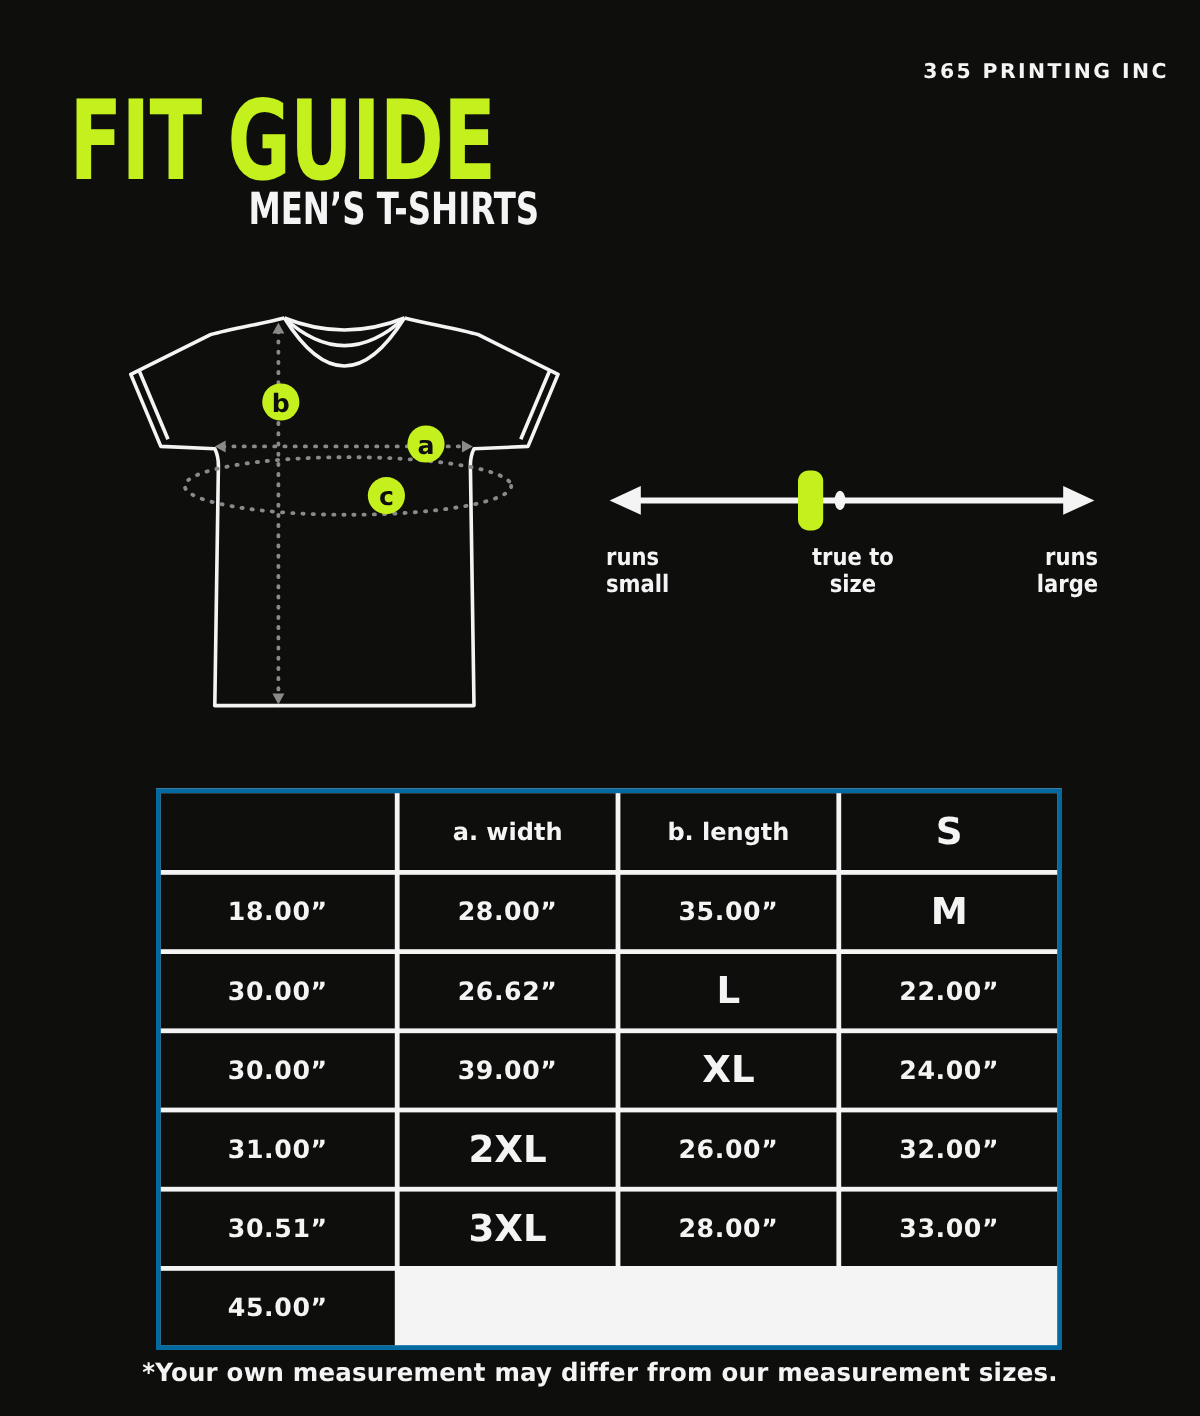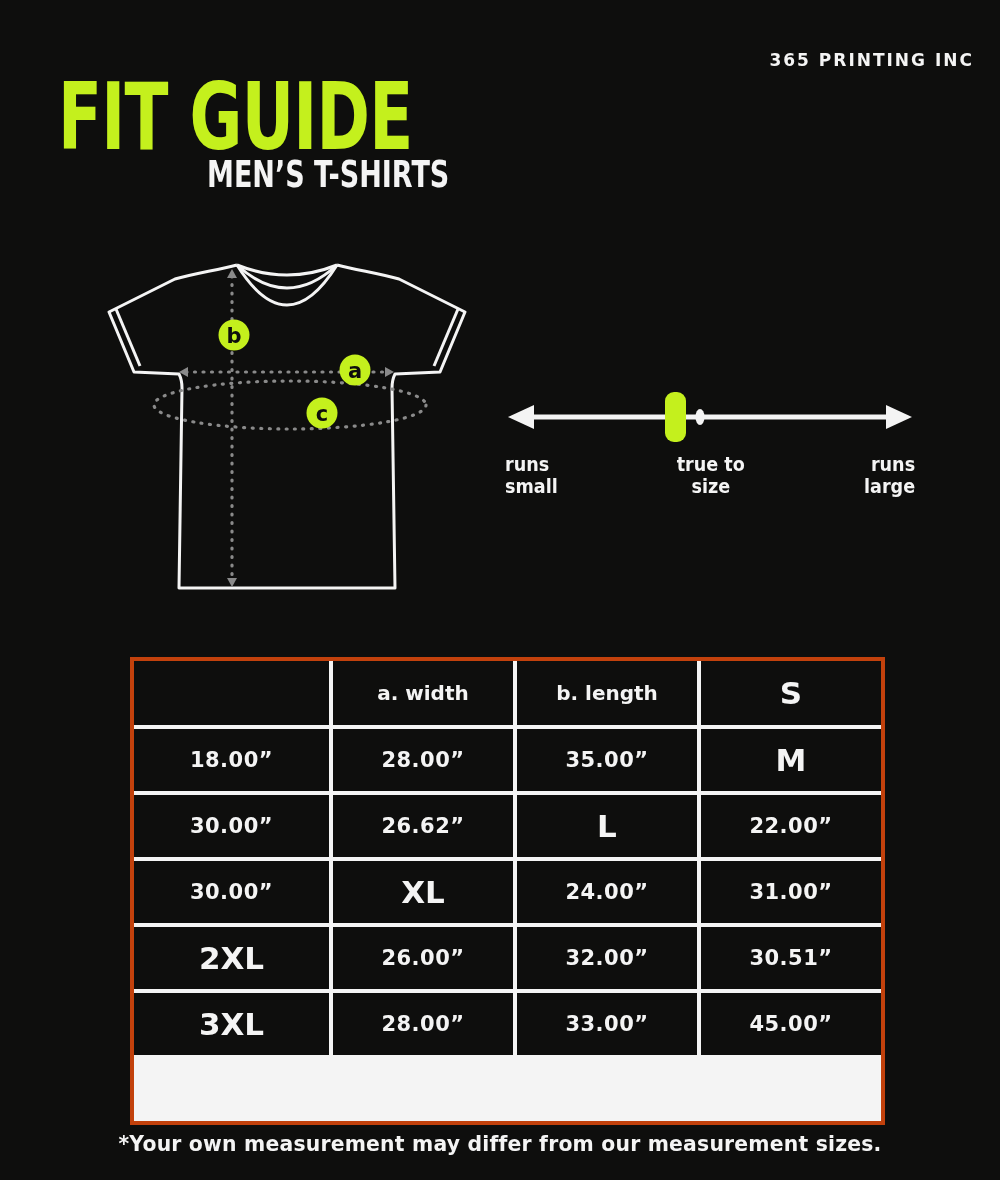--- a/index.html
+++ b/index.html
@@ -42,21 +42,21 @@
     font-size: 20px; font-weight: bold; line-height: 1.1; color: #f4f4f4;
     transform: scaleX(0.88); white-space: nowrap;
   }
   .scale-label.left  { text-align: left;  transform-origin: left top; }
   .scale-label.mid   { text-align: center; transform-origin: center top; }
   .scale-label.right { text-align: right; transform-origin: right top; }
 
   .size-table {
     position: absolute; left: 130px; top: 637px;
     width: 755px;
-    border: 4px solid #c2410c;
+    border: 4px solid #0369a1;
     background: #f4f4f4;
     display: grid;
     grid-template-columns: 195px 180px 180px 180px;
     grid-template-rows: 64px repeat(6, 62px);
     gap: 4px;
   }
   .cell {
     background: #0e0e0d;
     display: flex; align-items: center; justify-content: center;
     color: #f4f4f4; font-weight: bold;
@@ -161,20 +161,21 @@
     <div class="cell val">28.00”</div>
     <div class="cell val">35.00”</div>
 
     <div class="cell size">M</div>
     <div class="cell val">30.00”</div>
     <div class="cell val">26.62”</div>
 
     <div class="cell size">L</div>
     <div class="cell val">22.00”</div>
     <div class="cell val">30.00”</div>
+    <div class="cell val">39.00”</div>
 
     <div class="cell size">XL</div>
     <div class="cell val">24.00”</div>
     <div class="cell val">31.00”</div>
 
     <div class="cell size">2XL</div>
     <div class="cell val">26.00”</div>
     <div class="cell val">32.00”</div>
     <div class="cell val">30.51”</div>
 

